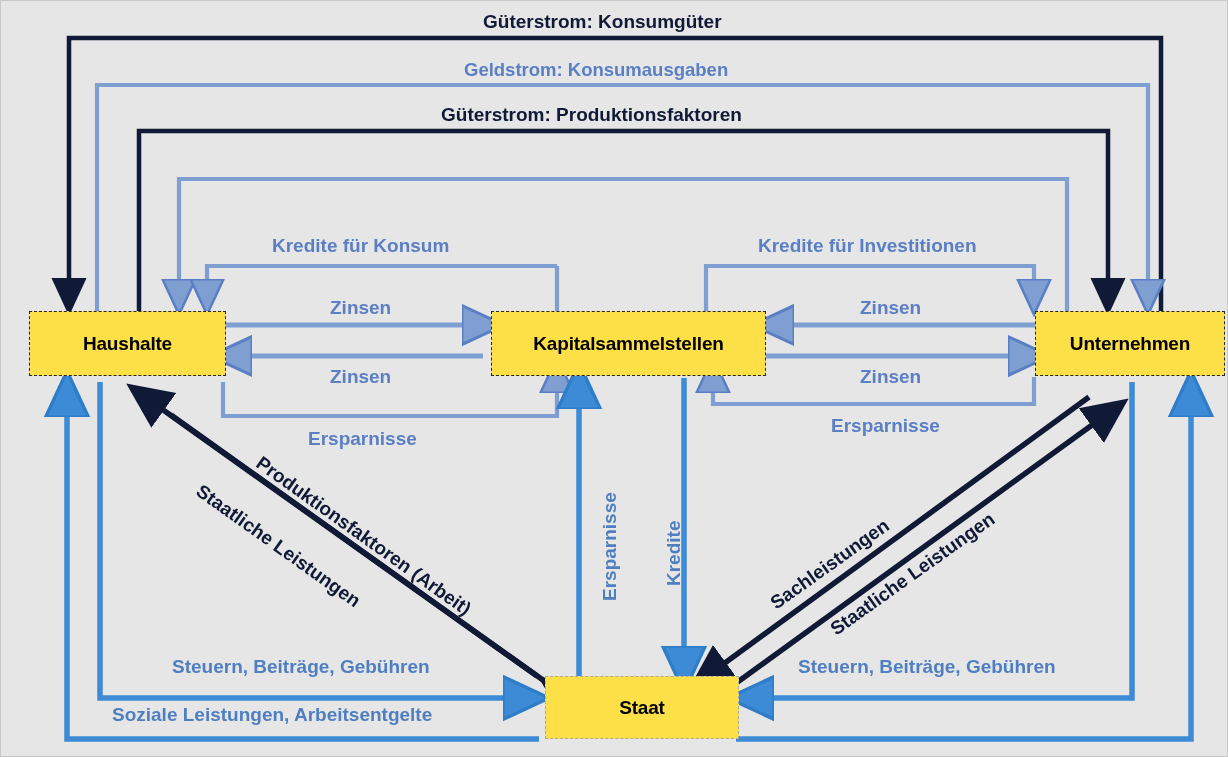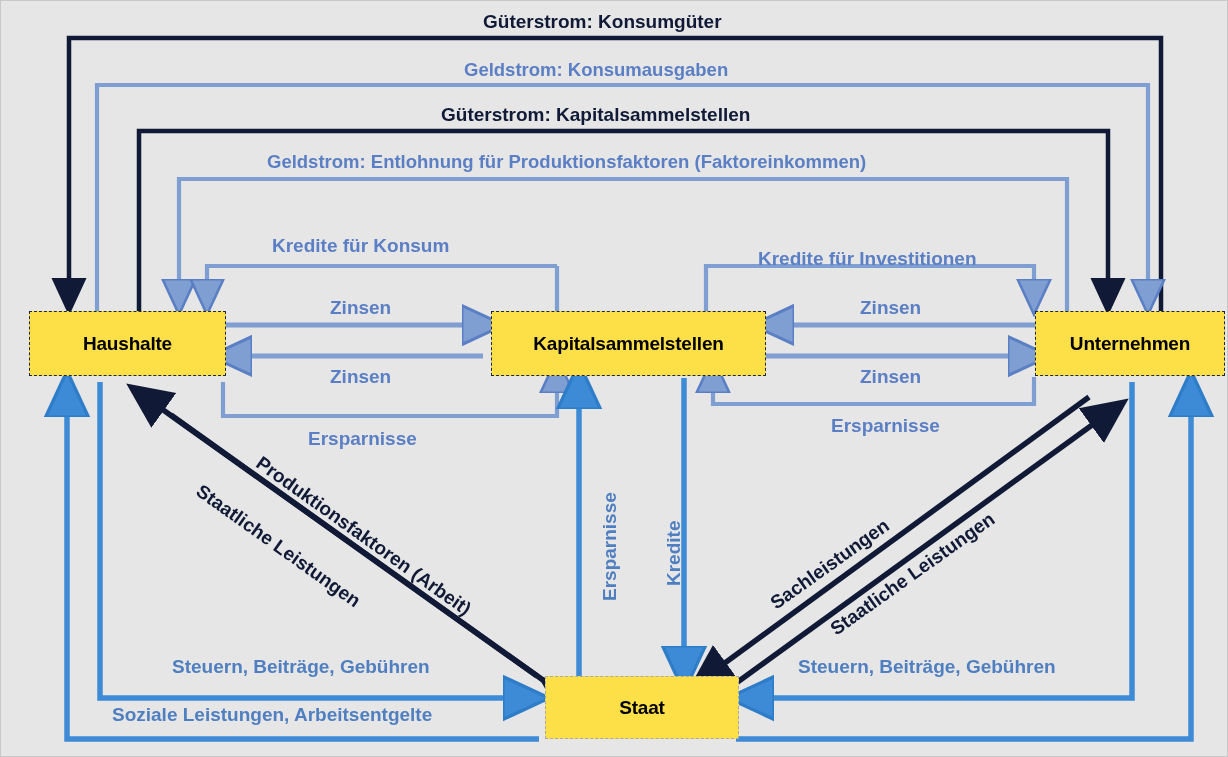--- a/index.html
+++ b/index.html
@@ -152,33 +152,32 @@
   </div>
 
   <div class="node soft" style="left:544px;top:675px;width:194px;height:63px;font-size:19px;">
     <span>Staat</span>
   </div>
 
   <div class="lbl navy" style="left:482px;top:11px;font-size:19px;text-align:right;">Güterstrom: Konsumgüter</div>
 
   <div class="lbl peri" style="left:463px;top:60px;font-size:18.5px;">Geldstrom: Konsumausgaben</div>
 
-  <div class="lbl navy" style="left:440px;top:104px;font-size:19px;">Güterstrom: Kapitalsammelstellen</div>
-
-  <div class="lbl peri" style="left:266px;top:152px;font-size:18.5px;">Geldstrom: Entlohnung für Produktionsfaktoren (Faktoreinkommen)</div>
+  <div class="lbl navy" style="left:440px;top:104px;font-size:19px;">Güterstrom: Produktionsfaktoren</div>
+
 
   <div class="lbl peri" style="left:271px;top:235px;font-size:19px;">Kredite für Konsum</div>
 
   <div class="lbl peri" style="left:329px;top:297px;font-size:19px;">Zinsen</div>
 
   <div class="lbl peri" style="left:329px;top:366px;font-size:19px;">Zinsen</div>
 
   <div class="lbl peri" style="left:307px;top:428px;font-size:19px;">Ersparnisse</div>
 
-  <div class="lbl peri" style="left:757px;top:235px;font-size:19px;margin-top:13px;">Kredite für Investitionen</div>
+  <div class="lbl peri" style="left:757px;top:235px;font-size:19px;">Kredite für Investitionen</div>
 
   <div class="lbl peri" style="left:859px;top:297px;font-size:19px;">Zinsen</div>
 
   <div class="lbl peri" style="left:859px;top:366px;font-size:19px;">Zinsen</div>
 
   <div class="lbl peri" style="left:830px;top:415px;font-size:19px;">Ersparnisse</div>
 
   <div class="lbl steel rot-cw" style="left:599px;top:600px;font-size:19px;transform:rotate(-90deg);">Ersparnisse</div>
 
   <div class="lbl steel rot-cw" style="left:663px;top:585px;font-size:19px;transform:rotate(-90deg);">Kredite</div>

